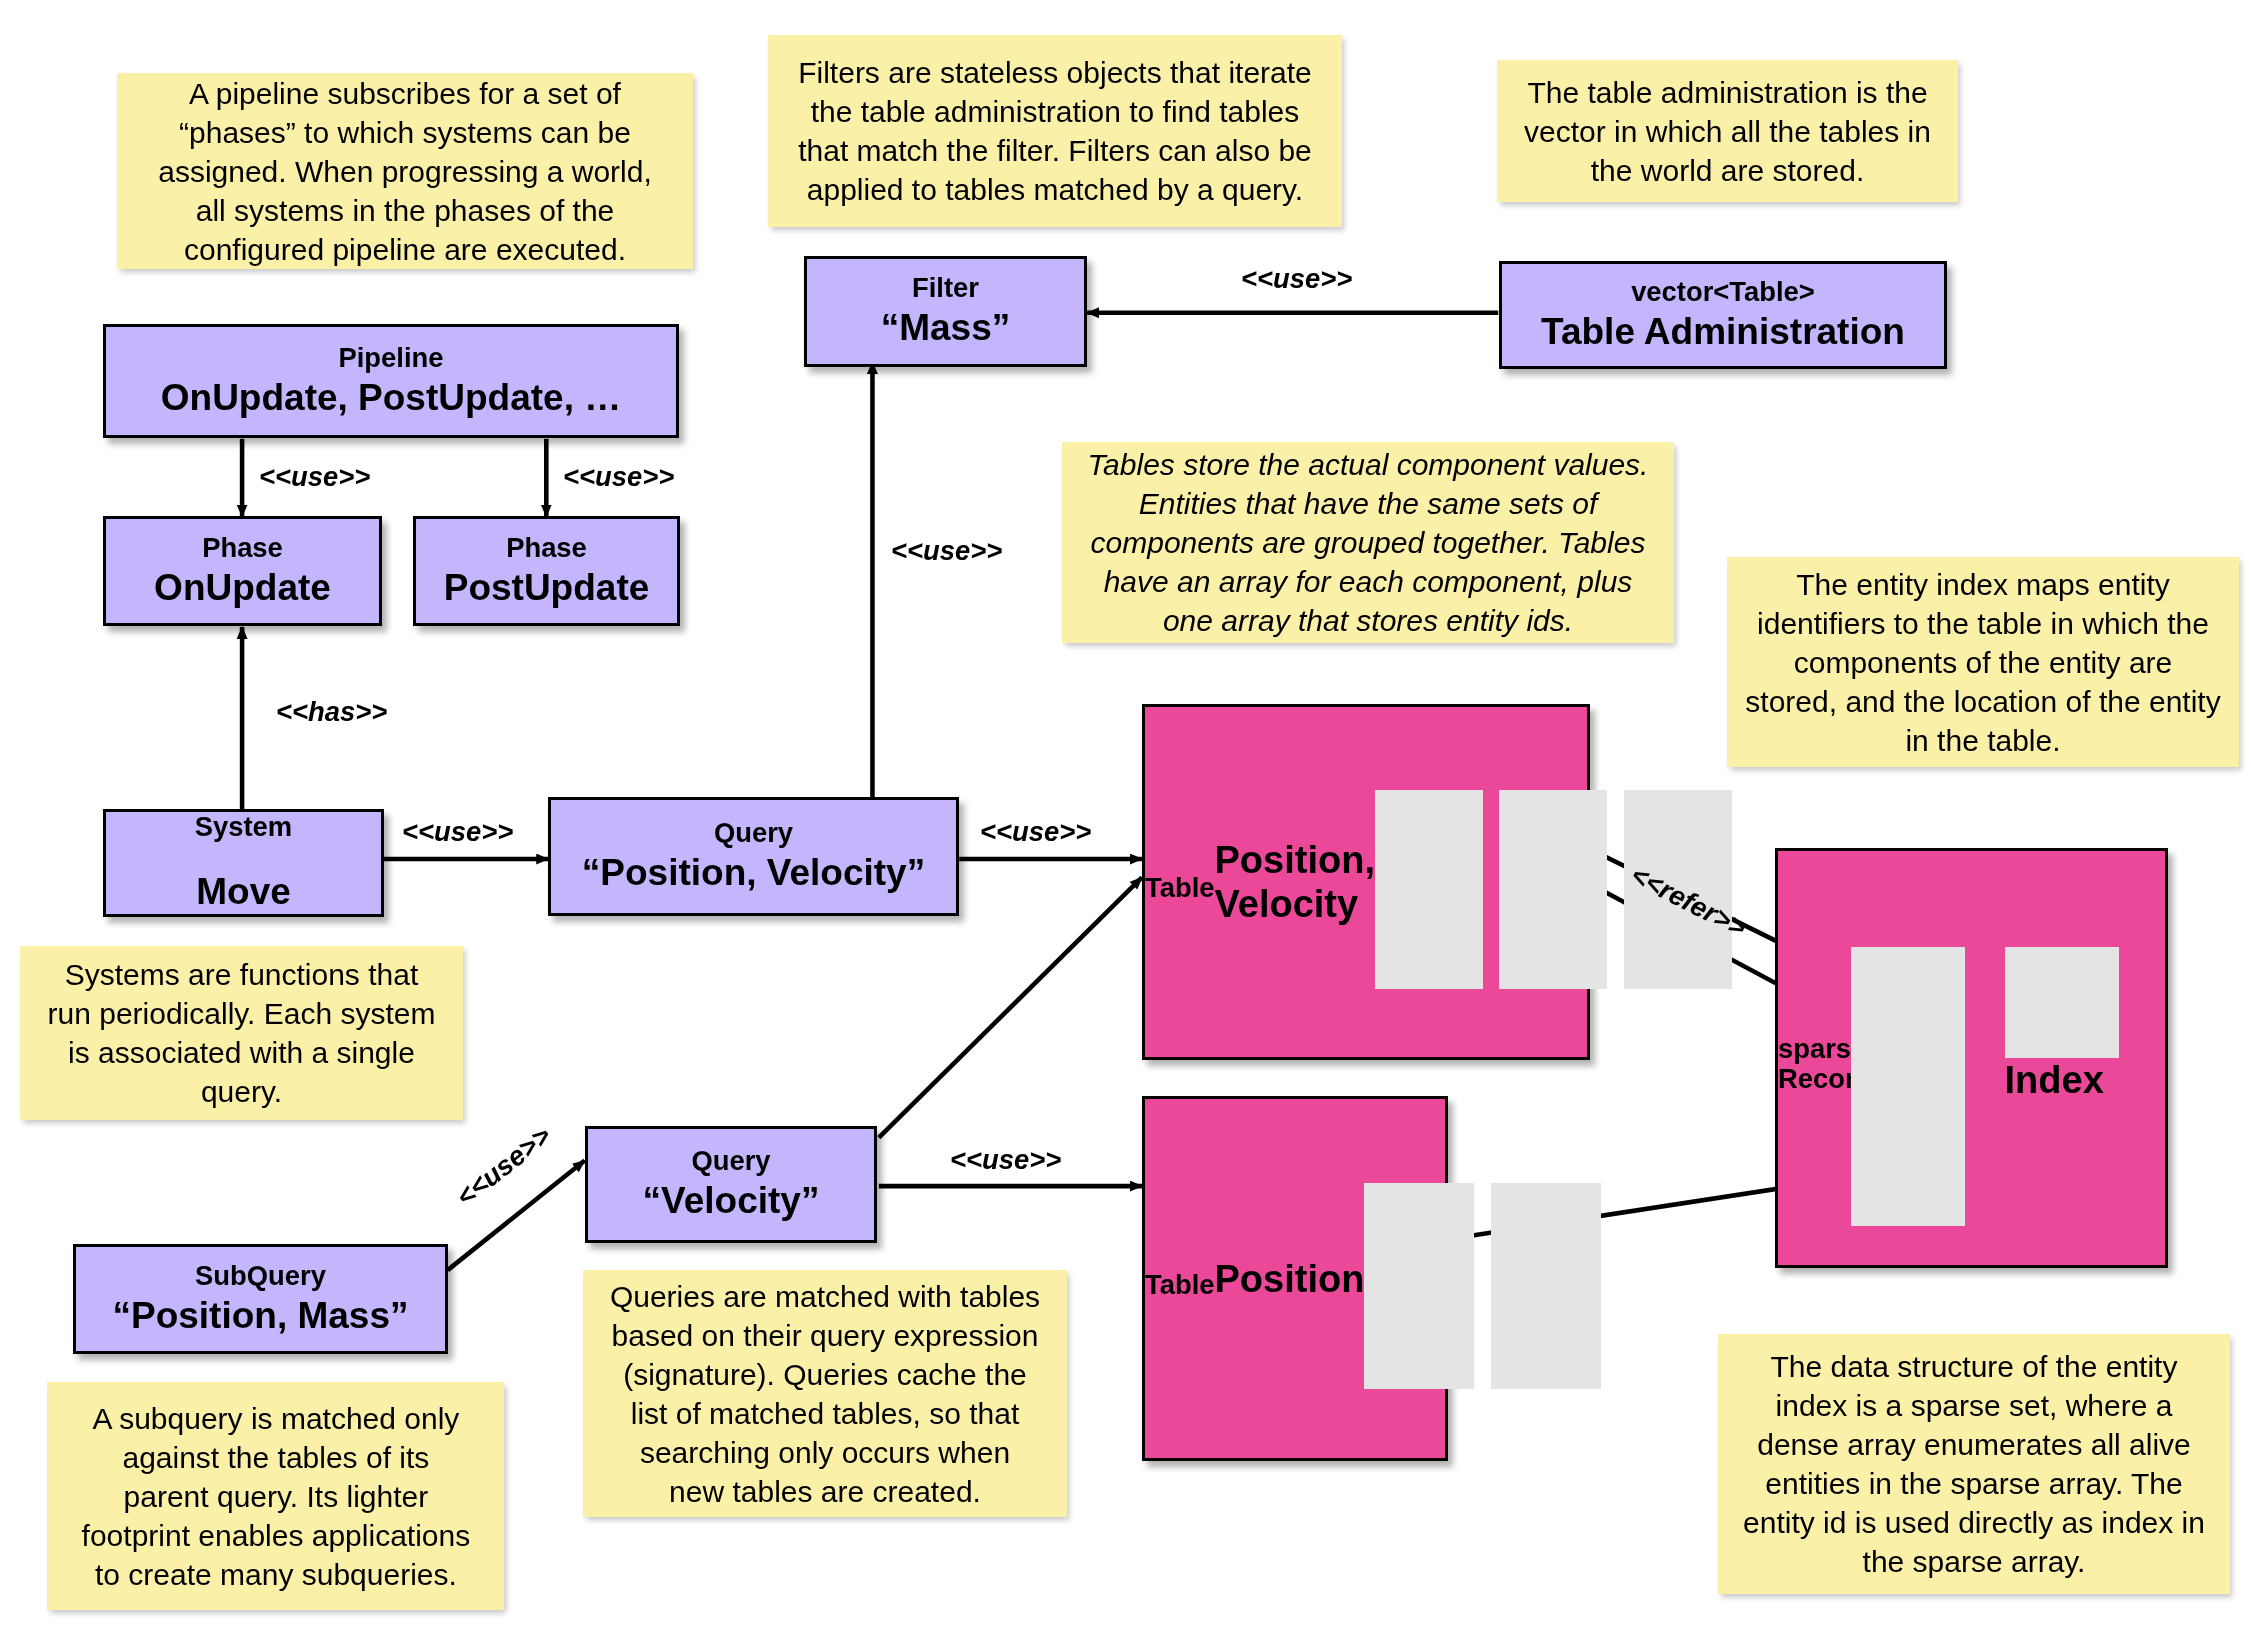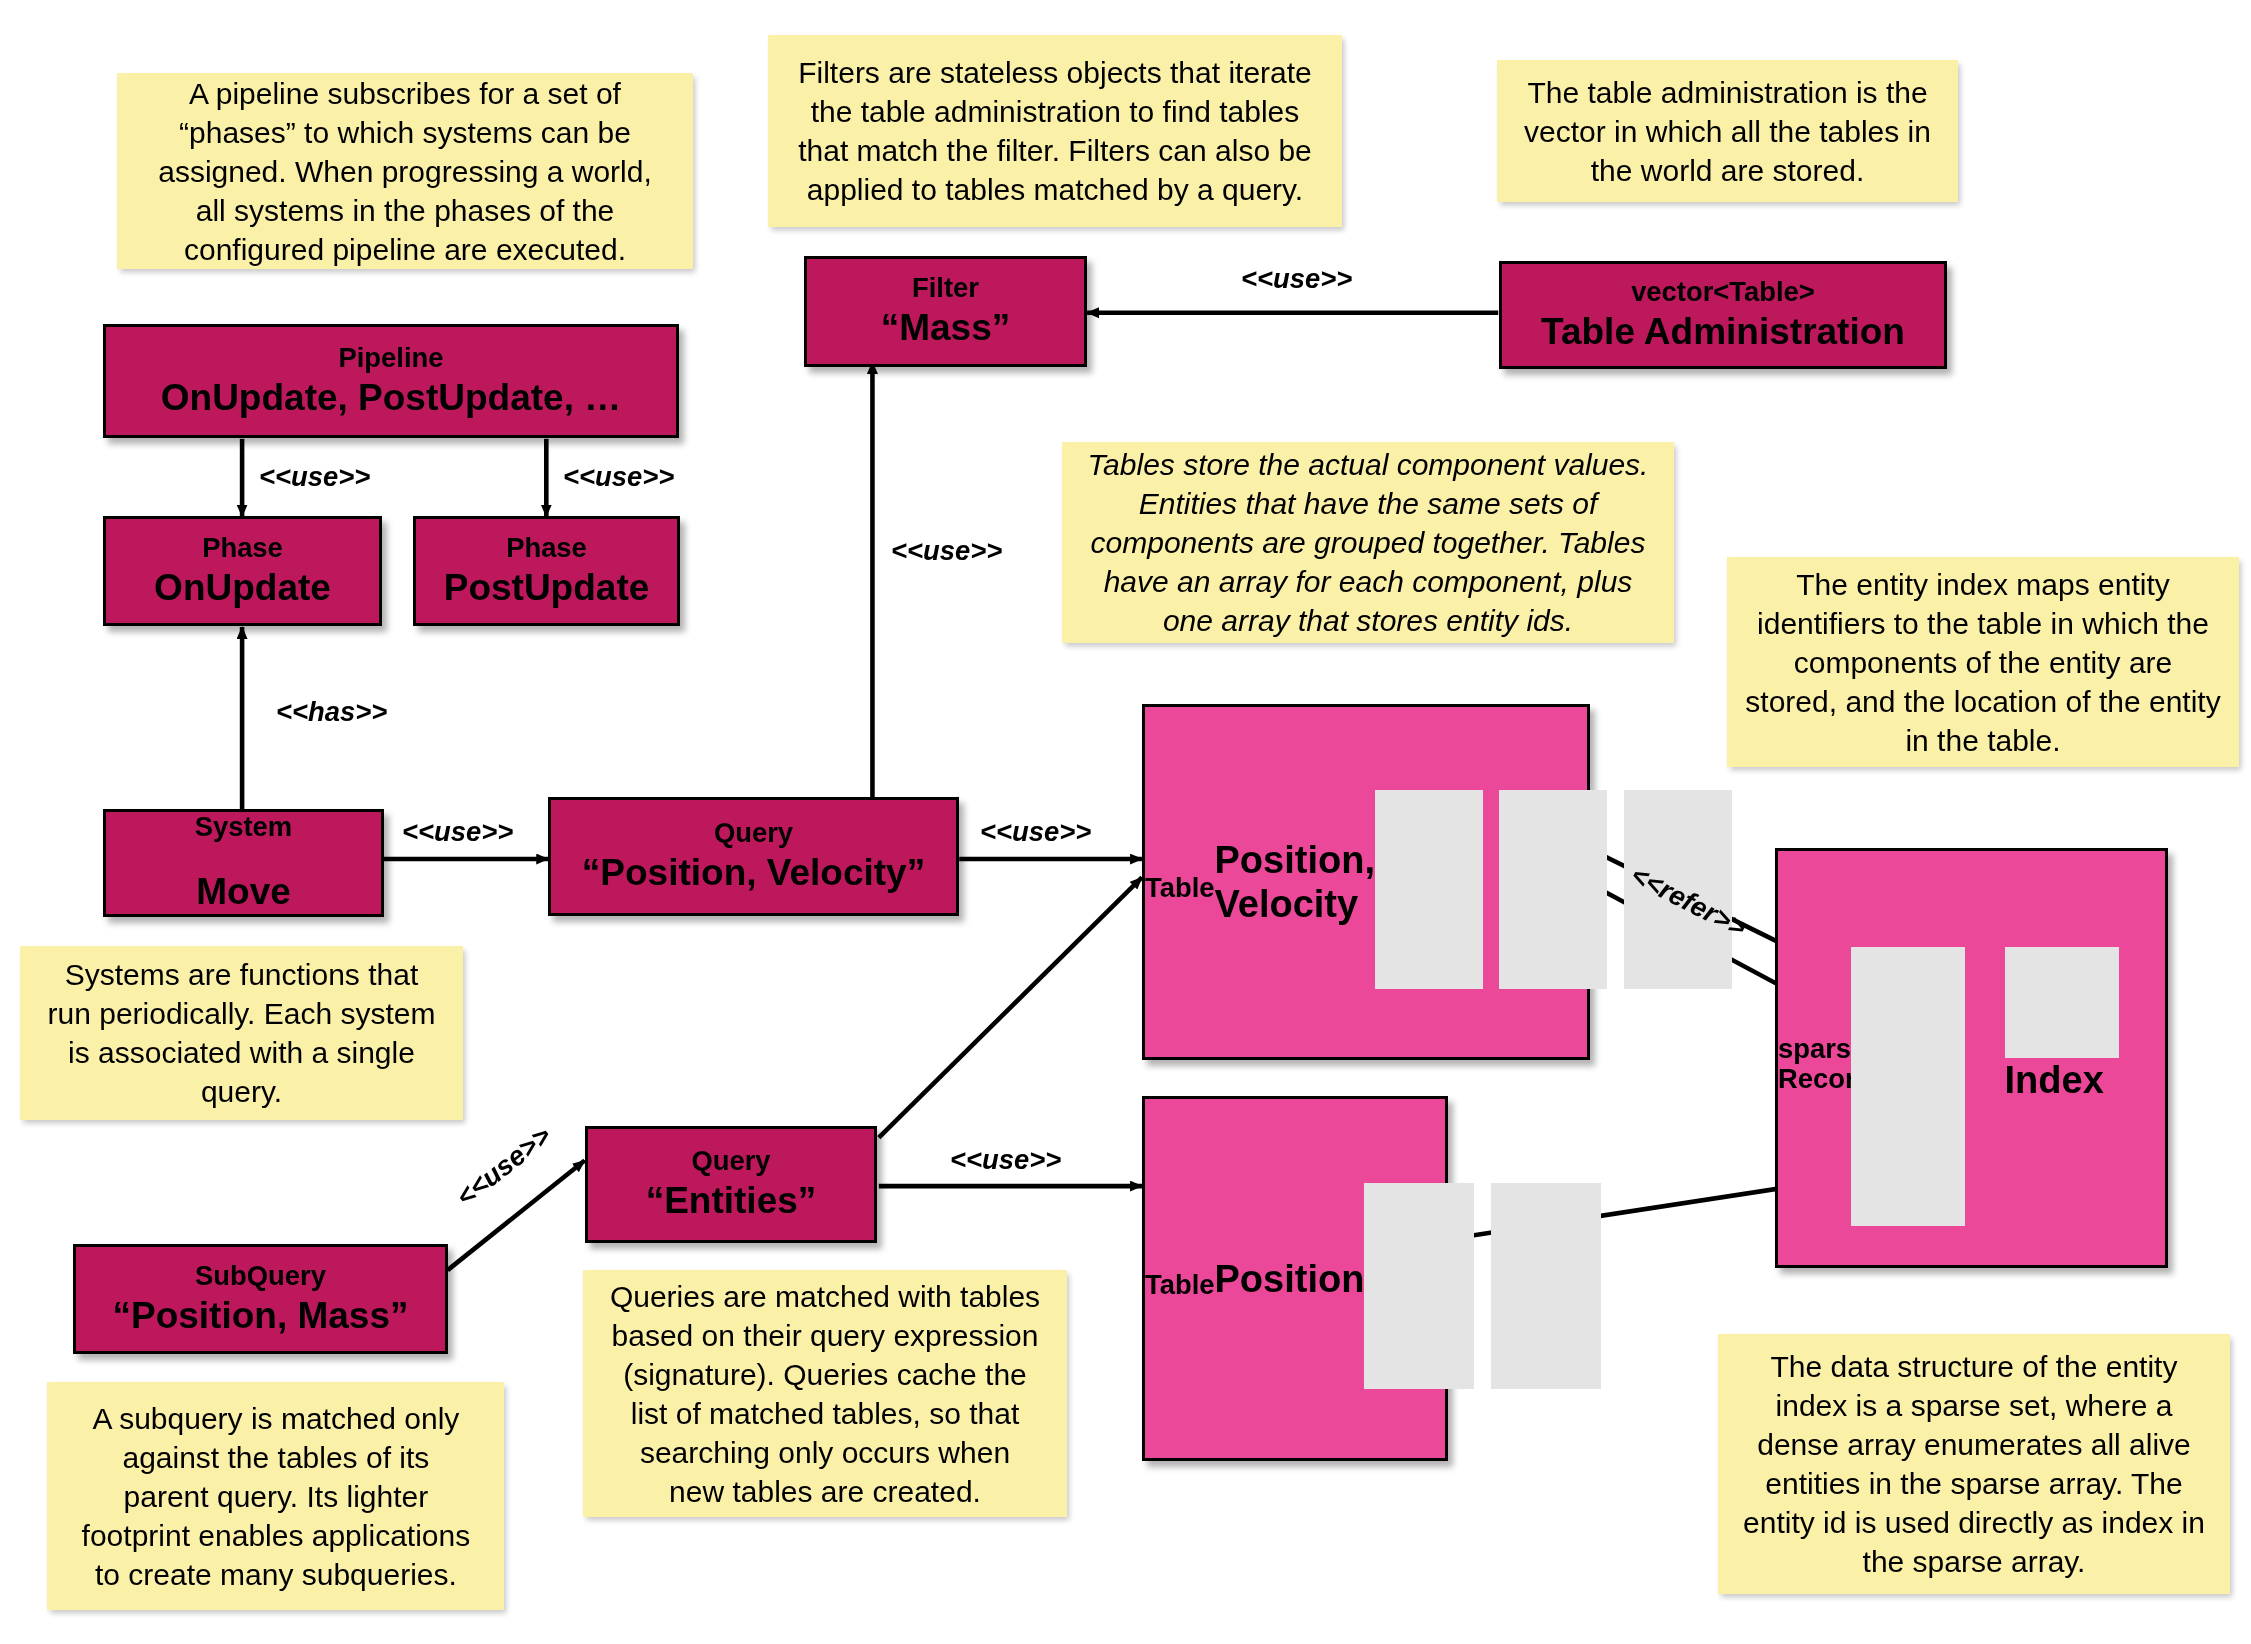--- a/index.html
+++ b/index.html
@@ -17,21 +17,21 @@
     line-height:1.30;
     padding:16.4px 18.3px;
     box-sizing:border-box;
     display:flex;align-items:center;justify-content:center;
     white-space:pre-wrap;
   }
 
   
   .box{
     position:absolute;
-    background:#be185d;
+    background:#c4b5fd;
     border:3.7px solid #000000;
     box-shadow:4.6px 5.5px 6.4px rgba(0,0,0,0.30);
     box-sizing:border-box;
     display:flex;flex-direction:column;align-items:center;justify-content:center;
     color:#000;
   }
   .box .stereo{font-size:27.4px;font-weight:bold;line-height:1.1;}
   .box .name{font-size:37px;font-weight:bold;line-height:1.15;margin-top:3.7px;}
 
   
@@ -181,21 +181,21 @@
     <div class="name">Move</div>
   </div>
 
   <div class="box" style="left:548px;top:797px;width:411px;height:119px;">
     <div class="stereo">Query</div>
     <div class="name">“Position, Velocity”</div>
   </div>
 
   <div class="box" style="left:585px;top:1126px;width:292px;height:117px;">
     <div class="stereo">Query</div>
-    <div class="name">“Entities”</div>
+    <div class="name">“Velocity”</div>
   </div>
 
   <div class="box" style="left:73px;top:1244px;width:375px;height:110px;">
     <div class="stereo">SubQuery</div>
     <div class="name">“Position, Mass”</div>
   </div>
 
   <div class="box" style="left:804px;top:256px;width:283px;height:111px;">
     <div class="stereo">Filter</div>
     <div class="name">“Mass”</div>

